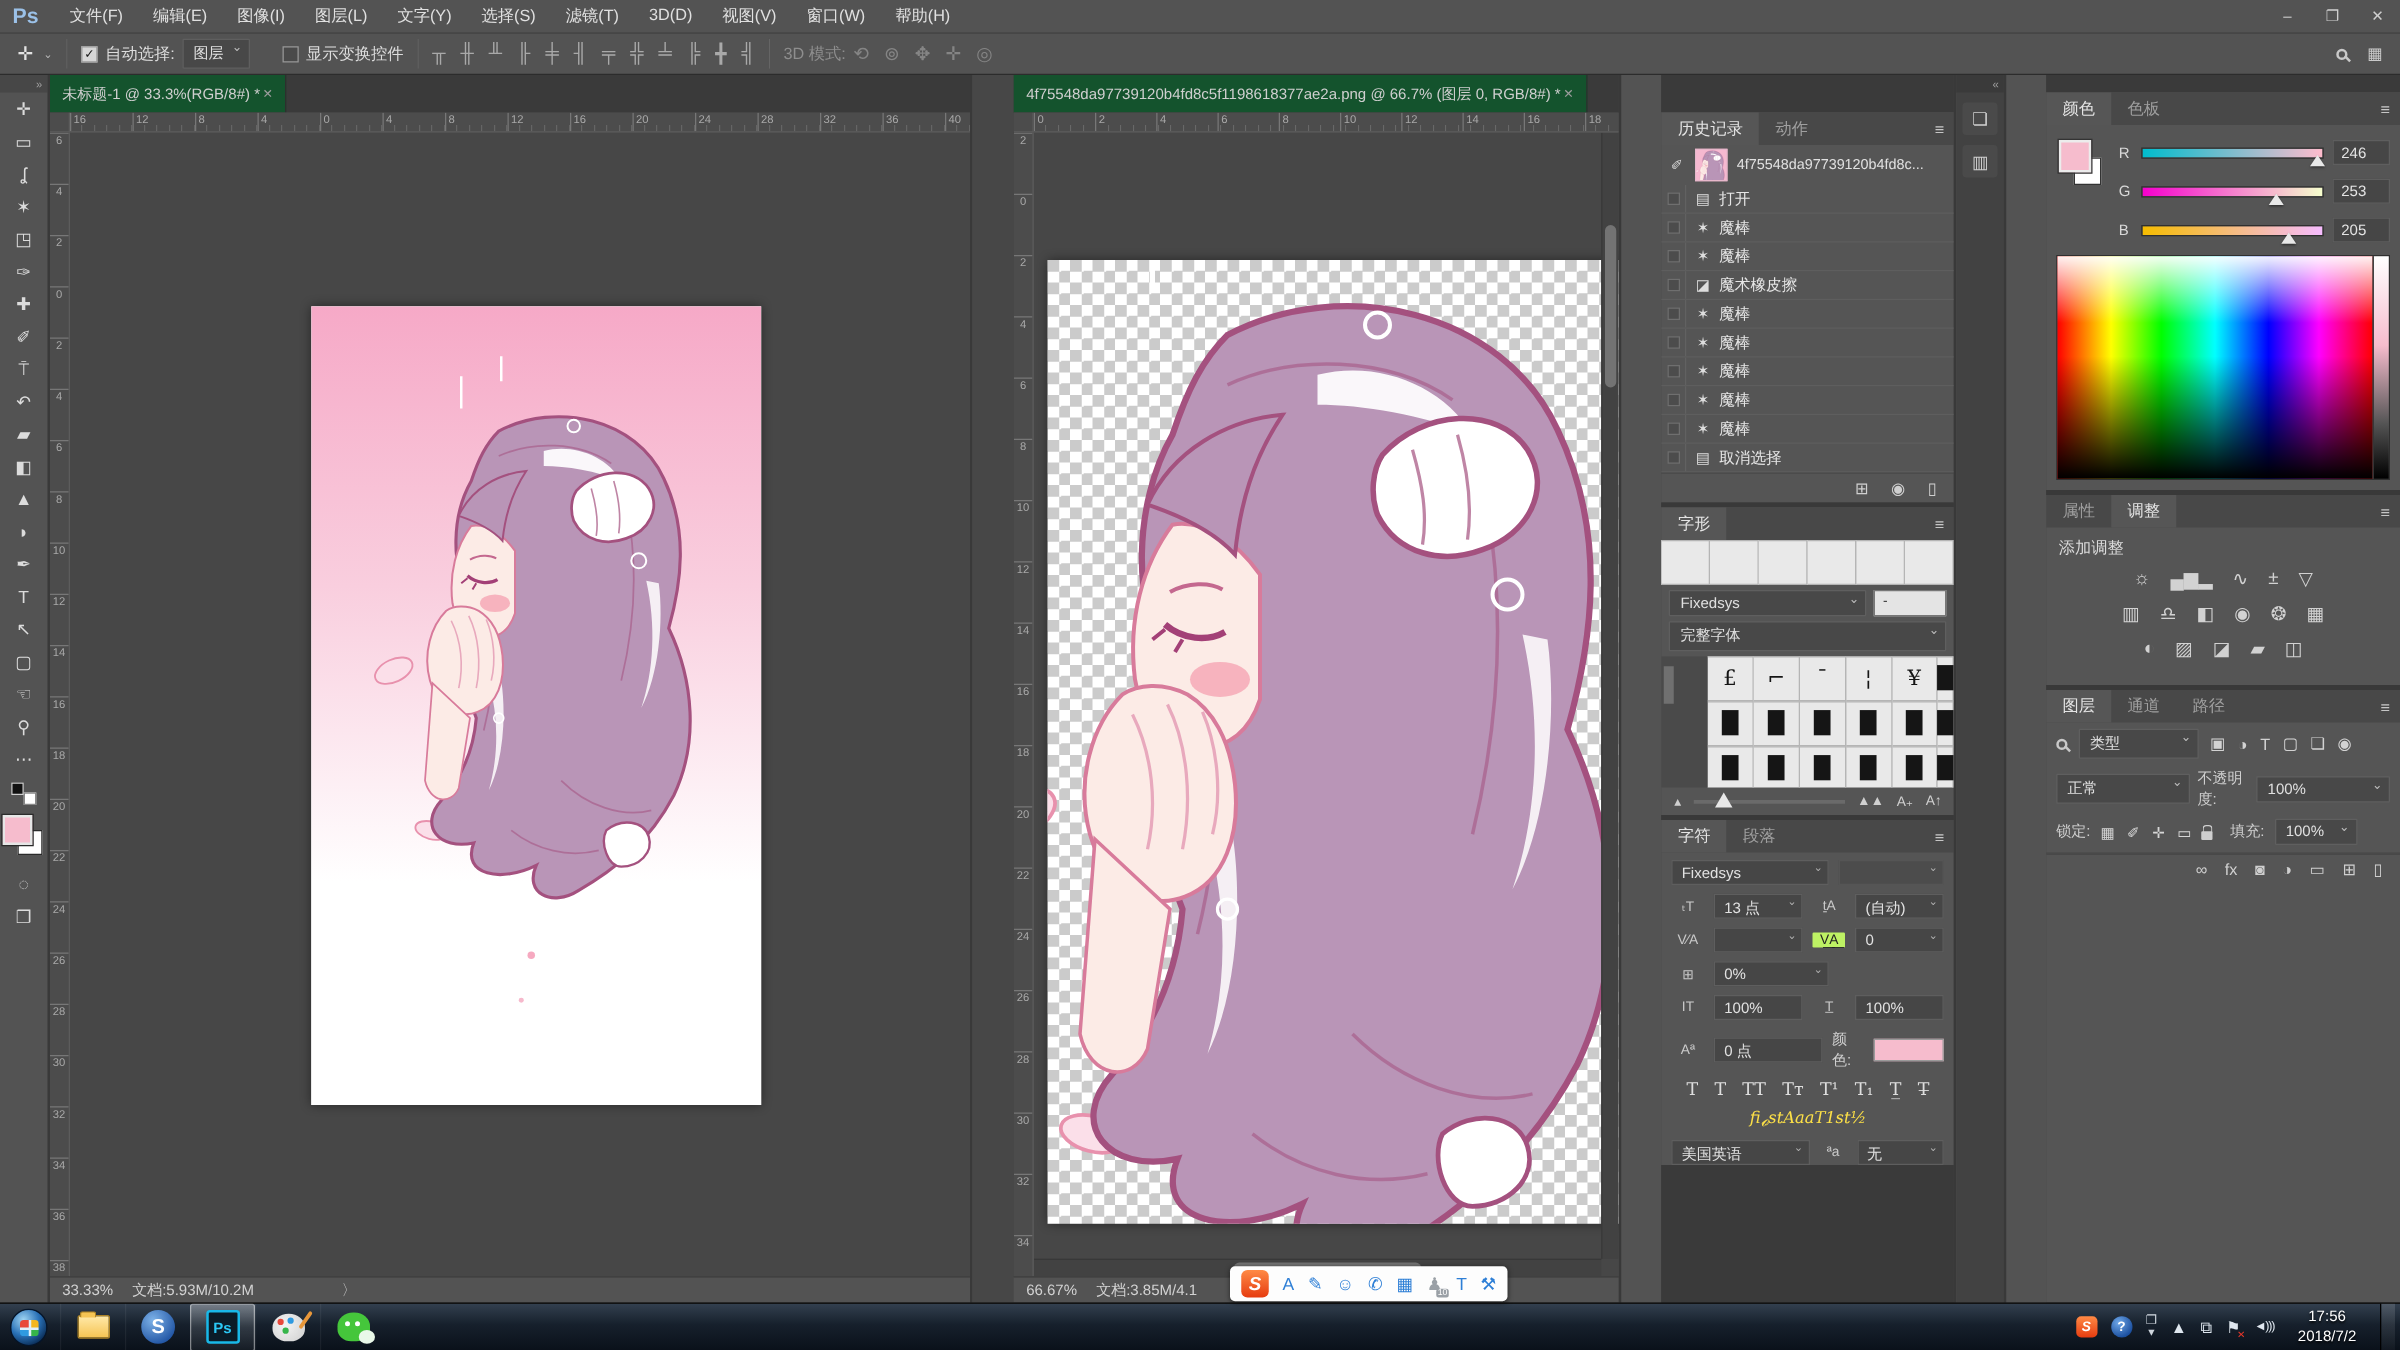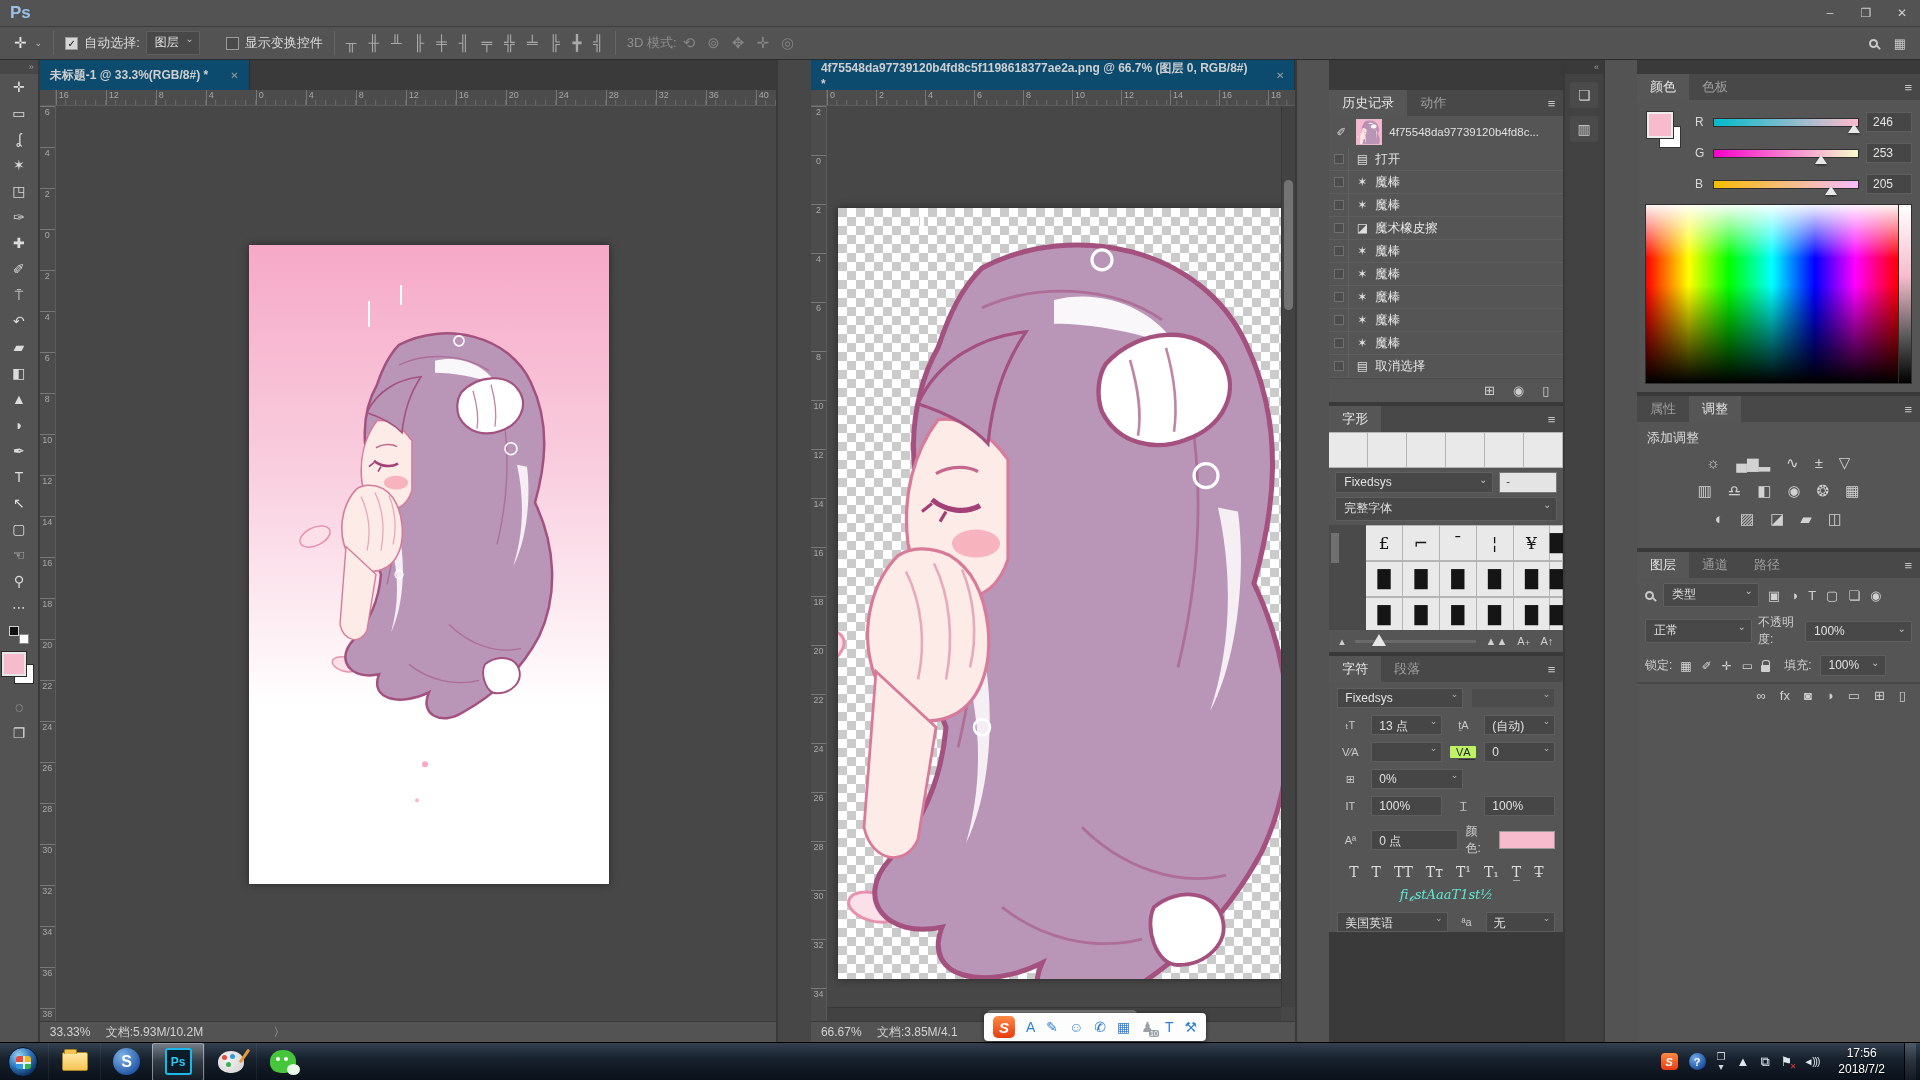--- a/index.html
+++ b/index.html
@@ -44,21 +44,21 @@
   .swatch-mini .b { position:absolute; right:0; bottom:0; width:10px; height:10px; background:#fff; border:1px solid #888; }
   .swatch-big { position:relative; width:34px; height:32px; margin-top:8px; }
   .swatch-big .b { position:absolute; right:2px; bottom:0; width:20px; height:20px; background:#fff; border:1px solid #2b2b2b; }
   .swatch-big .f { position:absolute; left:0; top:0; width:24px; height:24px; border:2px solid #e6e6e6; outline:1px solid #2b2b2b; }
 
   
   .doccol { display:flex; flex-direction:column; background:#474747; }
   #doc-left { width:778px; }
   #doc-right { width:545px;padding-left:33px; }
   .tabstrip { height:30px; background:#3a3a3a; display:flex; align-items:stretch; flex:none; }
-  .doctab { display:flex; align-items:center; gap:22px; background:#0c4a6e; color:#cfcfcf; font-size:12px; padding:0 10px; border-right:1px solid #2e2e2e;font-weight:bold; }
+  .doctab { display:flex; align-items:center; gap:2px; background:#14532d; color:#cfcfcf; font-size:12px; padding:0 10px; border-right:1px solid #2e2e2e; }
   .doctab .x { color:#9d9d9d; font-size:10px; }
   .docbody { flex:1; position:relative; overflow:hidden; background:#474747; }
   .ruler-corner { position:absolute; left:0; top:0; width:16px; height:16px; background:#4c4c4c; border-right:1px solid #5c5c5c; border-bottom:1px solid #5c5c5c; z-index:3; }
   .ruler-top { position:absolute; left:16px; right:0; top:0; height:16px; background:#4c4c4c; border-bottom:1px solid #5c5c5c; display:flex; overflow:hidden; z-index:2;
     background-image:repeating-linear-gradient(to right, transparent 0 9px, #6a6a6a 9px 10px); background-size:auto 5px; background-position:bottom; background-repeat:repeat-x; }
   .ruler-top span { flex:none; font-size:9px; color:#a8a8a8; border-left:1px solid #777; padding-left:2px; height:100%; }
   .ruler-side { position:absolute; left:0; top:16px; bottom:0; width:16px; background:#4c4c4c; border-right:1px solid #5c5c5c; display:flex; flex-direction:column; overflow:hidden; z-index:2; }
   .ruler-side span { flex:none; font-size:9px; color:#a8a8a8; border-top:1px solid #777; text-align:center; width:100%; }
   .rt-l > span { width:50px; } .rs-l > span { height:41px; }
   .rt-r > span { width:49px; } .rs-r > span { height:49px; }
@@ -126,21 +126,21 @@
   #char-panel { flex:1; }
   .ch-body { padding:6px 8px 0 8px; display:flex; flex-direction:column; gap:7px; font-size:12px; }
   .ch-row { display:flex; align-items:center; gap:8px; }
   .ch-ic { width:26px; color:#c9c9c9; font-size:11px; text-align:center; flex:none; }
   .ch-in { background:#464646; border:1px solid #5e5e5e; padding:2px 16px 2px 7px; position:relative; width:92px; color:#e2e2e2; font-size:12px; height:20px; }
   .ch-in::after { content:"⌄"; position:absolute; right:4px; top:0; font-size:9px; color:#b5b5b5; }
   .ch-in.noarrow::after { content:""; }
   .ch-in.disabled { background:#4c4c4c; color:#7f7f7f; border-color:#555; }
   .ch-swatch { width:62px; height:18px; background:#f6bccd; border:1px solid #9a9a9a; }
   .ch-styles { display:flex; gap:13px; justify-content:center; color:#dedede; font-size:14px; font-family:"DejaVu Serif",serif; }
-  .ch-ot { display:flex; gap:0; justify-content:center; color:#5eead4; font-size:13px; font-style:italic; font-family:"DejaVu Serif",serif; }
+  .ch-ot { display:flex; gap:0; justify-content:center; color:#fde047; font-size:13px; font-style:italic; font-family:"DejaVu Serif",serif; }
   .ch-langrow { display:flex; align-items:center; gap:6px; }
 
   
   #color-panel { height:318px; }
   .col-body { display:flex; padding:10px 8px 6px 8px; gap:8px; flex:none; }
   .fgbg { position:relative; width:42px; height:46px; flex:none; }
   .fgbg .bg { position:absolute; left:14px; top:16px; width:22px; height:22px; background:#fff; border:1px solid #333; }
   .fgbg .fg { position:absolute; left:2px; top:2px; width:26px; height:26px; background:#f6bccd; border:2px solid #ececec; outline:1px solid #333; }
   .sliders { flex:1; display:flex; flex-direction:column; gap:11px; padding-top:2px; }
   .srow { display:flex; align-items:center; gap:7px; }
@@ -260,20 +260,34 @@
       <circle cx="262" cy="204" r="6" fill="none" stroke="#ffffff" stroke-width="1.6"></circle>
       <circle cx="150" cy="330" r="4" fill="none" stroke="#ffffff" stroke-width="1.3"></circle>
       <circle cx="176" cy="520" r="3" fill="#f6a9c0"></circle>
       <circle cx="168" cy="556" r="2" fill="#f6b9cc"></circle>
     </g>
   </defs>
 </svg>
 
 <div id="menubar">
   <span class="ps-logo">Ps</span>
+  <div style="display:flex">
+
+  <span class="menu-item">文件(F)</span>
+      <span class="menu-item">编辑(E)</span>
+      <span class="menu-item">图像(I)</span>
+      <span class="menu-item">图层(L)</span>
+      <span class="menu-item">文字(Y)</span>
+      <span class="menu-item">选择(S)</span>
+      <span class="menu-item">滤镜(T)</span>
+      <span class="menu-item">3D(D)</span>
+      <span class="menu-item">视图(V)</span>
+      <span class="menu-item">窗口(W)</span>
+      <span class="menu-item">帮助(H)</span>
+    </div>
   <div class="win-controls">
     <span class="win-btn">–</span>
     <span class="win-btn">❐</span>
     <span class="win-btn">✕</span>
   </div>
 </div>
 
 <div id="optionsbar">
   <span class="opt-toolicon">✛</span>
   <span class="caret">⌄</span>

